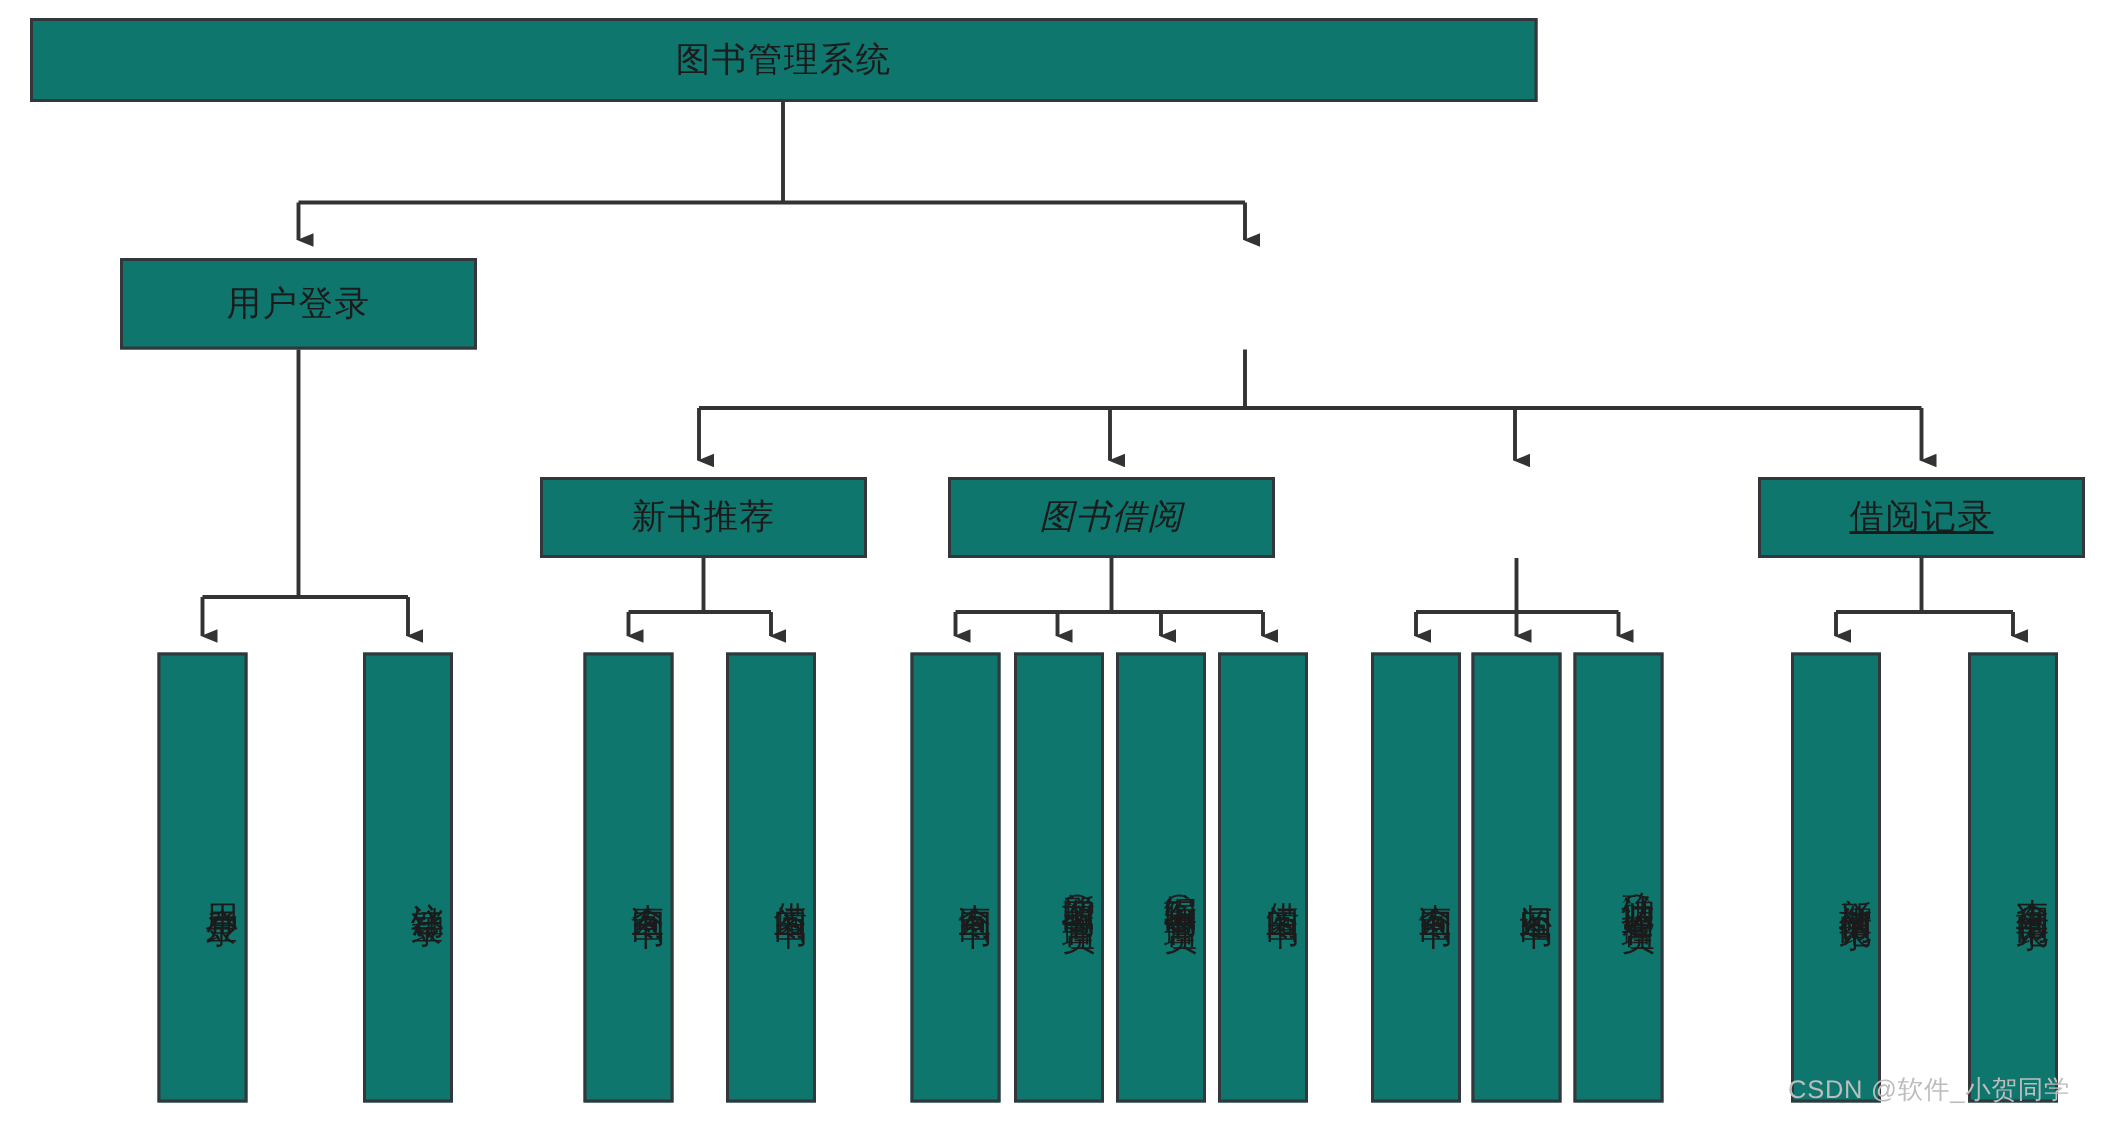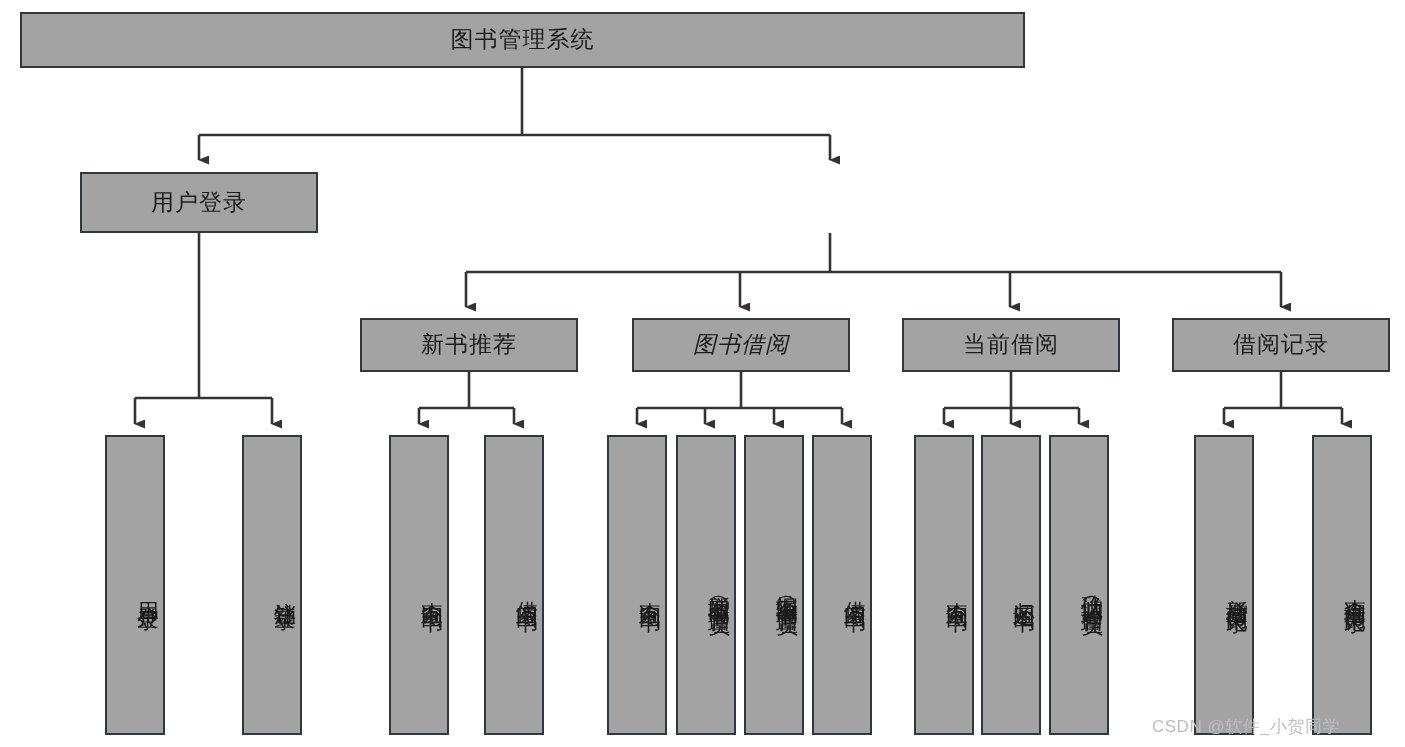--- a/index.html
+++ b/index.html
@@ -20,21 +20,21 @@
   #edges {
     position: absolute;
     left: 0;
     top: 0;
     width: 1405px;
     height: 747px;
   }
   .node {
     position: absolute;
     box-sizing: border-box;
-    background: #a3a3a3;
+    background: #0f766e;
     border: 2px solid #33373b;
     display: flex;
     align-items: center;
     justify-content: center;
     color: #1b1b1b;
   }
   .node.horizontal {
     font-size: 23px;
     line-height: 1.1;
     letter-spacing: 1px;
@@ -122,24 +122,21 @@
   <div class="node horizontal" style="left:80px; top:172px; width:238px; height:61px;">
     <span class="node-label">用户登录</span>
   </div>
 
   <div class="node horizontal" style="left:360px; top:318px; width:218px; height:54px;">
     <span class="node-label">新书推荐</span>
   </div>
   <div class="node horizontal" style="left:632px; top:318px; width:218px; height:54px;font-style:italic;">
     <span class="node-label">图书借阅</span>
   </div>
-  <div class="node horizontal" style="left:902px; top:318px; width:218px; height:54px;">
-    <span class="node-label">当前借阅</span>
-  </div>
-  <div class="node horizontal" style="left:1172px; top:318px; width:218px; height:54px;">
+  <div class="node horizontal" style="left:1172px; top:318px; width:218px; height:54px;text-decoration:underline;">
     <span class="node-label">借阅记录</span>
   </div>
 
   <div class="node vertical" style="left:105px; top:435px; width:60px; height:300px;">
     <span class="node-label">用户登录</span>
   </div>
   <div class="node vertical" style="left:242px; top:435px; width:60px; height:300px;">
     <span class="node-label">注销登录</span>
   </div>
 
@@ -173,15 +170,15 @@
     <span class="node-label">确认归还（管理员）</span>
   </div>
 
   <div class="node vertical" style="left:1194px; top:435px; width:60px; height:300px;">
     <span class="node-label">新增借阅记录</span>
   </div>
   <div class="node vertical" style="left:1312px; top:435px; width:60px; height:300px;">
     <span class="node-label">查询借阅记录</span>
   </div>
 
-  <div class="watermark" style="left:1152px; top:715px;">CSDN @软件_小贺同学</div>
+  <div class="watermark" style="left:1192px; top:715px;">CSDN @软件_小贺同学</div>
 
 </div>
 
 </body></html>

